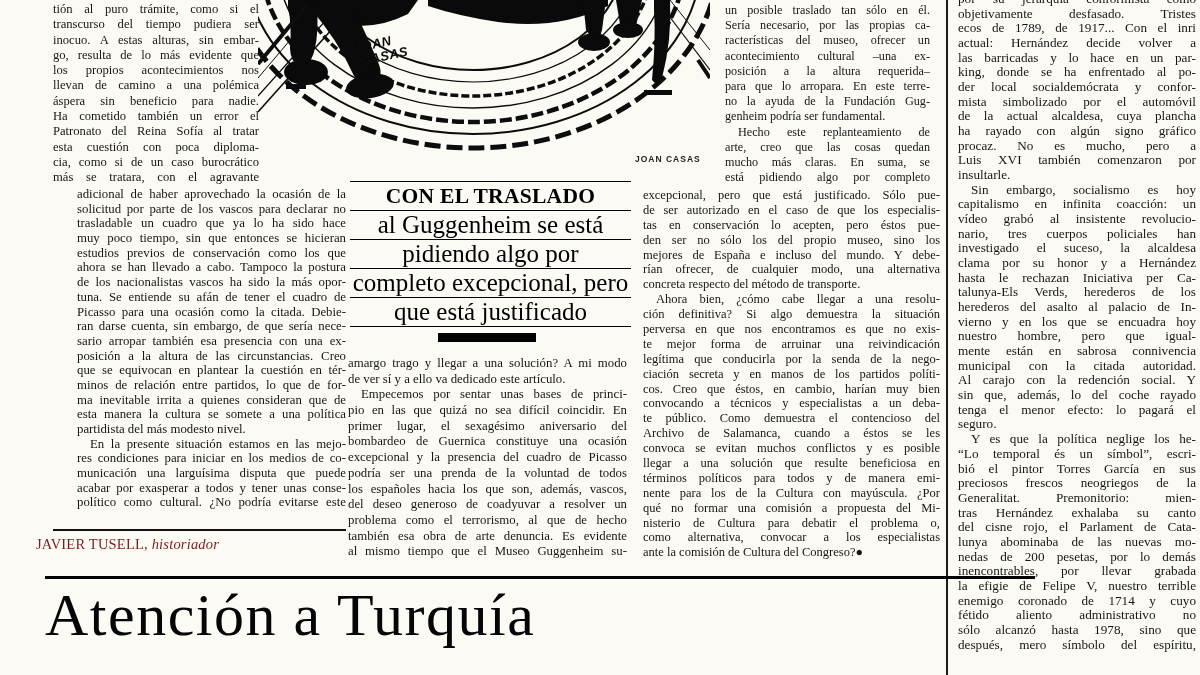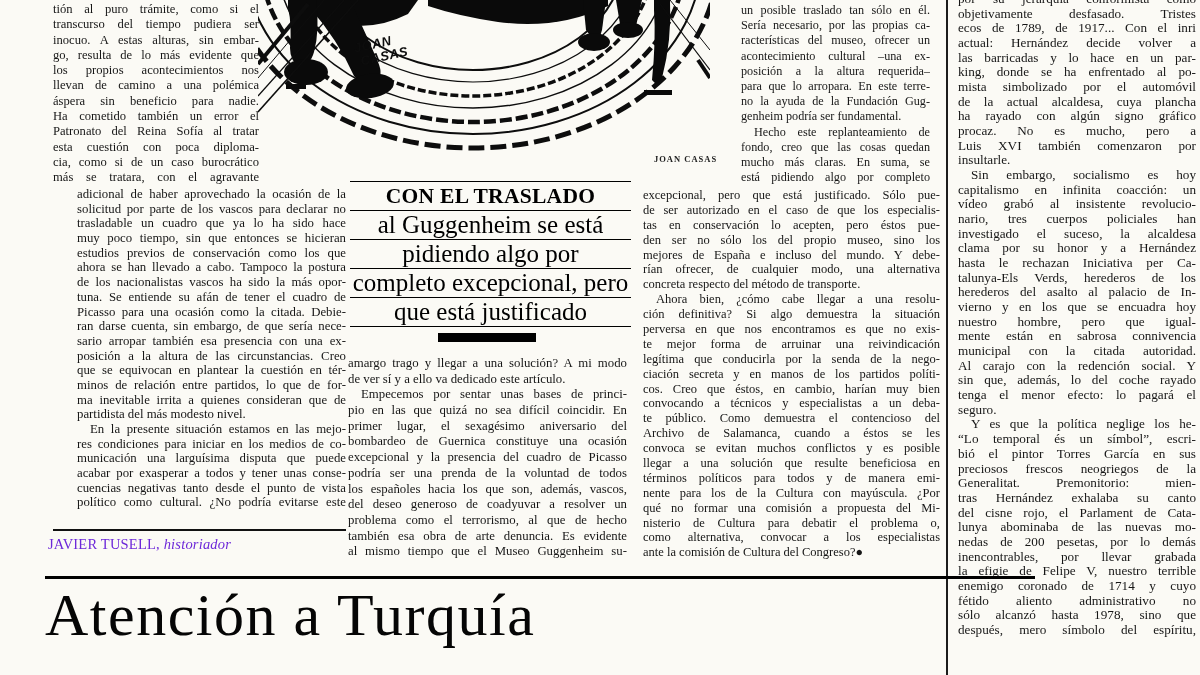--- a/index.html
+++ b/index.html
@@ -16,45 +16,45 @@
   .col .ln.pe{text-align-last:left;}
   .col .ln.in{text-indent:13px;}
   
   .c1n{left:53px;top:2px;width:206px;font-size:12.6px;}
   .c1n .ln{height:15.3px;line-height:15.3px;}
   .c1w{left:53px;top:187px;width:293px;font-size:12.8px;}
   .c1w .ln{height:14.7px;line-height:14.7px;margin-left:24px;}
   .c2{left:348px;top:356px;width:279px;font-size:12.8px;}
   .c2 .ln{height:15.7px;line-height:15.7px;}
   .c3n{left:725px;top:3px;width:205px;font-size:12.2px;}
-  .c3n .ln{height:15.2px;line-height:15.2px;margin-left:16px;}
+  .c3n .ln{height:15.2px;line-height:15.2px;}
   .c3w{left:643px;top:188px;width:297px;font-size:12.5px;}
   .c3w .ln{height:14.9px;line-height:14.9px;}
   .c4{left:958px;top:-8px;width:238px;font-size:13.2px;}
   .c4 .ln{height:14.68px;line-height:14.68px;}
   
   .quote{
     left:350px;top:181px;width:281px;
     border-top:1.5px solid #000;
   }
   .quote .qrow{
     height:28px;line-height:28px;text-align:center;
     border-bottom:1.5px solid #000;
     font-size:25px;color:#000;
   }
   .quote .qrow:first-child{font-weight:bold;font-size:21.5px;letter-spacing:.3px;}
   .qbar{left:438px;top:333px;width:98px;height:9px;background:#000;}
   
   .byrule{left:53px;top:529px;width:293px;height:1.5px;background:#111;}
-  .byline{left:48px;top:536px;font-size:14.5px;letter-spacing:.2px;color:#6d28d9;}
+  .byline{left:36px;top:536px;font-size:14.5px;letter-spacing:.2px;color:#7f1d1d;}
   .byline .role{font-style:italic;}
   
   .illo{left:258px;top:0;width:452px;height:162px;}
   .credit{
-    left:654px;top:154px;font-family:Liberation Serif, serif;
+    left:635px;top:154px;font-family:Liberation Sans, sans-serif;
     font-size:8.5px;font-weight:bold;letter-spacing:1px;color:#222;
   }
   .sig{font-family:"Liberation Sans",sans-serif;font-weight:bold;font-style:italic;letter-spacing:.5px;}
   
   .vrule{left:946px;top:0;width:1.5px;height:675px;background:#1c1c1c;}
   .secrule{left:45px;top:576px;width:990px;height:3px;background:#000;}
   .headline{
     left:45px;top:584px;width:1000px;
     font-size:60px;line-height:1.05;letter-spacing:1.5px;color:#050505;
     white-space:nowrap;
@@ -86,26 +86,26 @@
     <div class="ln">ahora se han llevado a cabo. Tampoco la postura</div>
     <div class="ln">de los nacionalistas vascos ha sido la más opor-</div>
     <div class="ln">tuna. Se entiende su afán de tener el cuadro de</div>
     <div class="ln">Picasso para una ocasión como la citada. Debie-</div>
     <div class="ln">ran darse cuenta, sin embargo, de que sería nece-</div>
     <div class="ln">sario arropar también esa presencia con una ex-</div>
     <div class="ln">posición a la altura de las circunstancias. Creo</div>
     <div class="ln">que se equivocan en plantear la cuestión en tér-</div>
     <div class="ln">minos de relación entre partidos, lo que de for-</div>
     <div class="ln">ma inevitable irrita a quienes consideran que de</div>
+    <div class="ln">esta manera la cultura se somete a una política</div>
     <div class="ln pe">partidista del más modesto nivel.</div>
     <div class="ln in">En la presente situación estamos en las mejo-</div>
     <div class="ln">res condiciones para iniciar en los medios de co-</div>
     <div class="ln">municación una larguísima disputa que puede</div>
     <div class="ln">acabar por exasperar a todos y tener unas conse-</div>
-    <div class="ln">cuencias negativas tanto desde el punto de vista</div>
     <div class="ln">político como cultural. ¿No podría evitarse este</div>
   </div>
 
 <svg class="abs illo" viewBox="0 0 452 162" xmlns="http://www.w3.org/2000/svg">
   <g stroke="#0d0d0d" fill="none">
     <ellipse cx="215" cy="-40" rx="150" ry="110" stroke-width="2"></ellipse>
     <ellipse cx="215" cy="-40" rx="165" ry="122" stroke-width="1.2"></ellipse>
     <ellipse cx="215" cy="-40" rx="180" ry="136" stroke-width="3.5" stroke-dasharray="8 3"></ellipse>
     <ellipse cx="215" cy="-40" rx="196" ry="148" stroke-width="1.5"></ellipse>
     <ellipse cx="215" cy="-40" rx="212" ry="162" stroke-width="4.5" stroke-dasharray="12 4"></ellipse>
@@ -173,21 +173,21 @@
 <div class="abs col c3n">
     <div class="ln">un posible traslado tan sólo en él.</div>
     <div class="ln">Sería necesario, por las propias ca-</div>
     <div class="ln">racterísticas del museo, ofrecer un</div>
     <div class="ln">acontecimiento cultural –una ex-</div>
     <div class="ln">posición a la altura requerida–</div>
     <div class="ln">para que lo arropara. En este terre-</div>
     <div class="ln">no la ayuda de la Fundación Gug-</div>
     <div class="ln pe">genheim podría ser fundamental.</div>
     <div class="ln in">Hecho este replanteamiento de</div>
-    <div class="ln">fondo, creo que las cosas quedan</div>
+    <div class="ln">arte, creo que las cosas quedan</div>
     <div class="ln">mucho más claras. En suma, se</div>
     <div class="ln">está pidiendo algo por completo</div>
   </div>
 <div class="abs col c3w">
     <div class="ln">excepcional, pero que está justificado. Sólo pue-</div>
     <div class="ln">de ser autorizado en el caso de que los especialis-</div>
     <div class="ln">tas en conservación lo acepten, pero éstos pue-</div>
     <div class="ln">den ser no sólo los del propio museo, sino los</div>
     <div class="ln">mejores de España e incluso del mundo. Y debe-</div>
     <div class="ln">rían ofrecer, de cualquier modo, una alternativa</div>
@@ -218,20 +218,21 @@
 </div>
 
 <div class="abs vrule"></div>
 <div class="abs col c4">
     <div class="ln">por su jerarquía conformista como</div>
     <div class="ln">objetivamente desfasado. Tristes</div>
     <div class="ln">ecos de 1789, de 1917... Con el inri</div>
     <div class="ln">actual: Hernández decide volver a</div>
     <div class="ln">las barricadas y lo hace en un par-</div>
     <div class="ln">king, donde se ha enfrentado al po-</div>
+    <div class="ln">der local socialdemócrata y confor-</div>
     <div class="ln">mista simbolizado por el automóvil</div>
     <div class="ln">de la actual alcaldesa, cuya plancha</div>
     <div class="ln">ha rayado con algún signo gráfico</div>
     <div class="ln">procaz. No es mucho, pero a</div>
     <div class="ln">Luis XVI también comenzaron por</div>
     <div class="ln pe">insultarle.</div>
     <div class="ln in">Sin embargo, socialismo es hoy</div>
     <div class="ln">capitalismo en infinita coacción: un</div>
     <div class="ln">vídeo grabó al insistente revolucio-</div>
     <div class="ln">nario, tres cuerpos policiales han</div>

